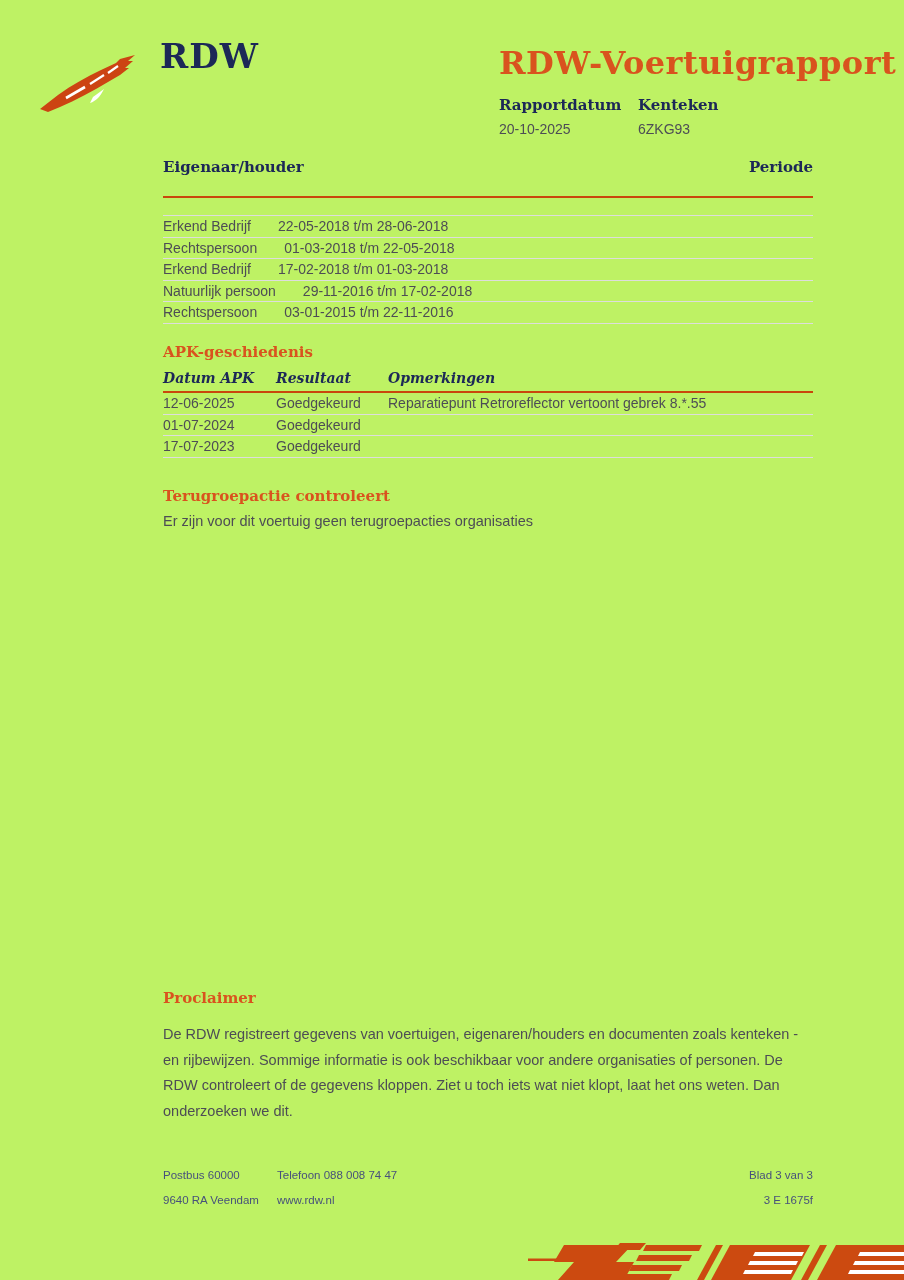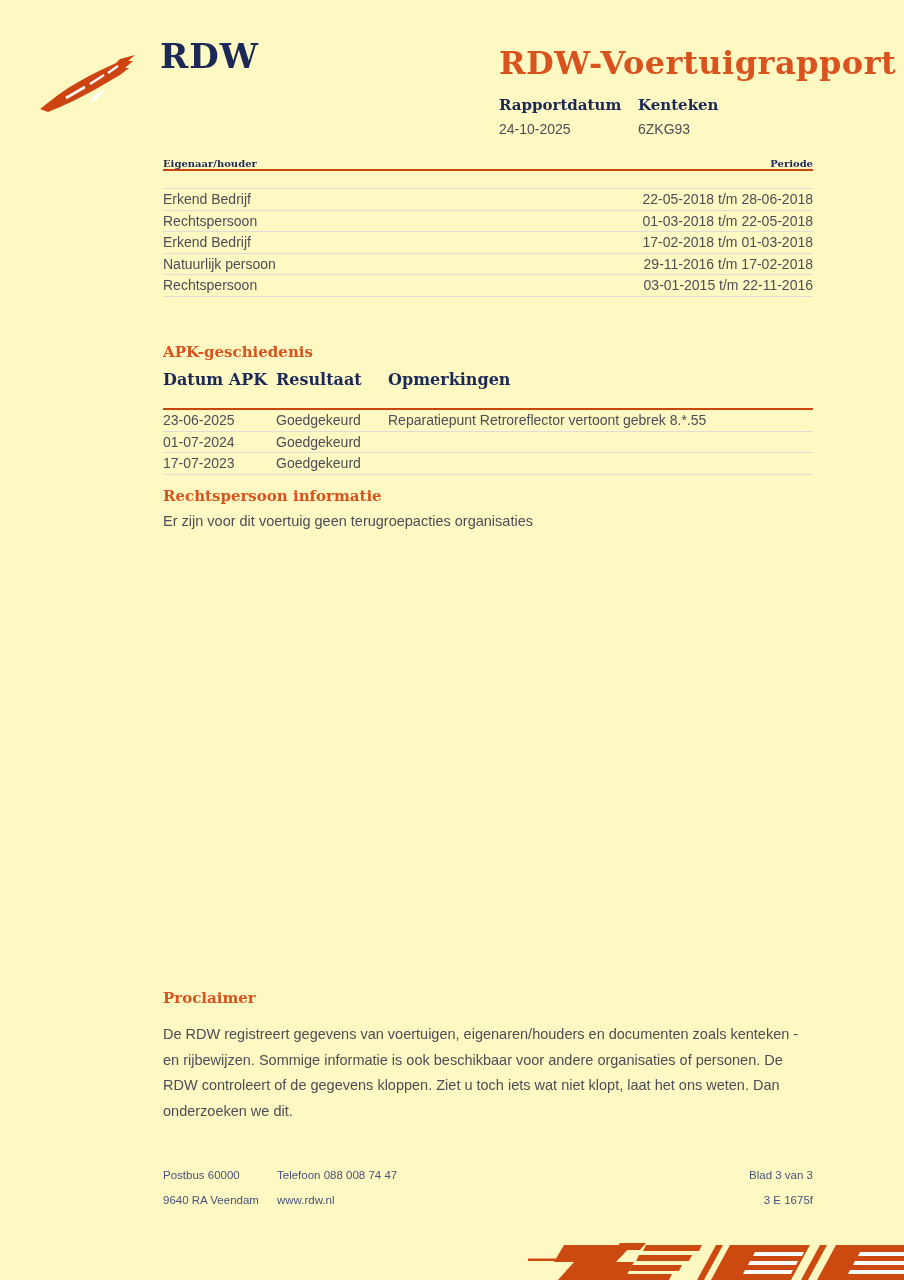--- a/index.html
+++ b/index.html
@@ -1,18 +1,18 @@
 <!DOCTYPE html>
 <html style="--orange: #D9531E; --orange_line: #C9470B; --navy: #1C2857; --body_text: #4D4D55; --footer_text: #47517B; --sep: #DDDDDD; --graphic_orange: #CC4A10;"><head>
 <meta charset="utf-8">
 <style>
   * { margin:0; padding:0; box-sizing:border-box; }
   html,body { background:#ffffff; }
   .page {
-    position:relative; width:904px; height:1280px; background:#fef9c3;
+    position:relative; width:904px; height:1280px; background:#bef264;
     overflow:hidden;
     font-family:"Liberation Sans", sans-serif;
     color:var(--body_text);
   }
   .serif { font-family:"DejaVu Serif", serif; font-weight:bold; }
 
   
   .logo-eagle { position:absolute; left:38px; top:52px; width:100px; height:64px; }
   .logo-text {
     position:absolute; left:160px; top:36px;
@@ -25,39 +25,39 @@
   .meta { position:absolute; left:499px; top:96px; display:flex;justify-content:space-between; }
   .meta-col { width:139px; }
   .meta-col + .meta-col { width:auto; }
   .meta-label { font-size:15px; color:var(--navy); }
   .meta-value { font-size:14px; margin-top:7px; color:var(--body_text); }
 
   
   .owner-section { position:absolute; left:163px; top:158px; width:650px; }
   .owner-header {
     display:flex; justify-content:space-between; 
-    padding-bottom:0; border-bottom:2px solid var(--orange_line);
-    font-size:10px; color:var(--navy);
+    padding-bottom:20px; border-bottom:2px solid var(--orange_line);
+    font-size:15px; color:var(--navy);
   }
   .owner-rows { margin-top:17px; border-top:1px solid var(--sep); }
   .t-row {
-    display:flex; justify-content:space-between; align-items:center;
+    display:flex; align-items:center;
     height:21.5px; border-bottom:1px solid var(--sep);
-    font-size:14px; color:var(--body_text);
+    font-size:14px; color:var(--body_text);gap:27px;
   }
 
   
   .section-heading { font-size:15px; color:var(--orange); }
 
   
   .apk-section { position:absolute; left:163px; top:343px; width:650px; }
   .apk-header {
-    display:flex; margin-top:9px; padding-bottom:19px;
+    display:flex; margin-top:9px; padding-bottom:5px;
     border-bottom:2px solid var(--orange_line);
-    font-size:16px; color:var(--navy);
+    font-size:14px; color:var(--navy);font-style:italic;
   }
   .apk-row {
     display:flex; align-items:center; height:21.5px;
     border-bottom:1px solid var(--sep);
     font-size:14px; color:var(--body_text);
   }
   .col-date { width:113px; flex:none; }
   .col-result { width:112px; flex:none; }
   .col-remarks { flex:1; }
 
@@ -93,21 +93,21 @@
     <path fill="#ffffff" d="M55,44 L66,36 C62,44 58,48 52,50 Z"></path>
   </svg>
 
   <div class="logo-text serif">RDW</div>
 
   <div class="title serif">RDW-Voertuigrapport</div>
 
   <div class="meta">
     <div class="meta-col">
       <div class="meta-label serif">Rapportdatum</div>
-      <div class="meta-value">24-10-2025</div>
+      <div class="meta-value">20-10-2025</div>
     </div>
     <div class="meta-col">
       <div class="meta-label serif">Kenteken</div>
       <div class="meta-value">6ZKG93</div>
     </div>
   </div>
 
   <div class="owner-section">
     <div class="owner-header">
       <span class="serif">Eigenaar/houder</span>
@@ -139,39 +139,39 @@
 
   <div class="apk-section">
     <div class="section-heading serif">APK-geschiedenis</div>
     <div class="apk-header">
       <span class="col-date serif">Datum APK</span>
       <span class="col-result serif">Resultaat</span>
       <span class="col-remarks serif">Opmerkingen</span>
     </div>
     <div>
       <div class="apk-row">
-        <span class="col-date">23-06-2025</span>
+        <span class="col-date">12-06-2025</span>
         <span class="col-result">Goedgekeurd</span>
         <span class="col-remarks">Reparatiepunt Retroreflector vertoont gebrek 8.*.55</span>
       </div>
       <div class="apk-row">
         <span class="col-date">01-07-2024</span>
         <span class="col-result">Goedgekeurd</span>
         <span class="col-remarks"></span>
       </div>
       <div class="apk-row">
         <span class="col-date">17-07-2023</span>
         <span class="col-result">Goedgekeurd</span>
         <span class="col-remarks"></span>
       </div>
     </div>
   </div>
 
   <div class="recall-section">
-    <div class="section-heading serif">Rechtspersoon informatie</div>
+    <div class="section-heading serif">Terugroepactie controleert</div>
     <div class="recall-text">Er zijn voor dit voertuig geen terugroepacties organisaties</div>
   </div>
 
   <div class="proclaimer-section">
     <div class="section-heading serif">Proclaimer</div>
     <div class="proclaimer-text">De RDW registreert gegevens van voertuigen, eigenaren/houders en documenten zoals kenteken - en rijbewijzen. Sommige informatie is ook beschikbaar voor andere organisaties of personen. De RDW controleert of de gegevens kloppen. Ziet u toch iets wat niet klopt, laat het ons weten. Dan onderzoeken we dit.</div>
   </div>
 
   <div class="footer">
     <div class="footer-row">

